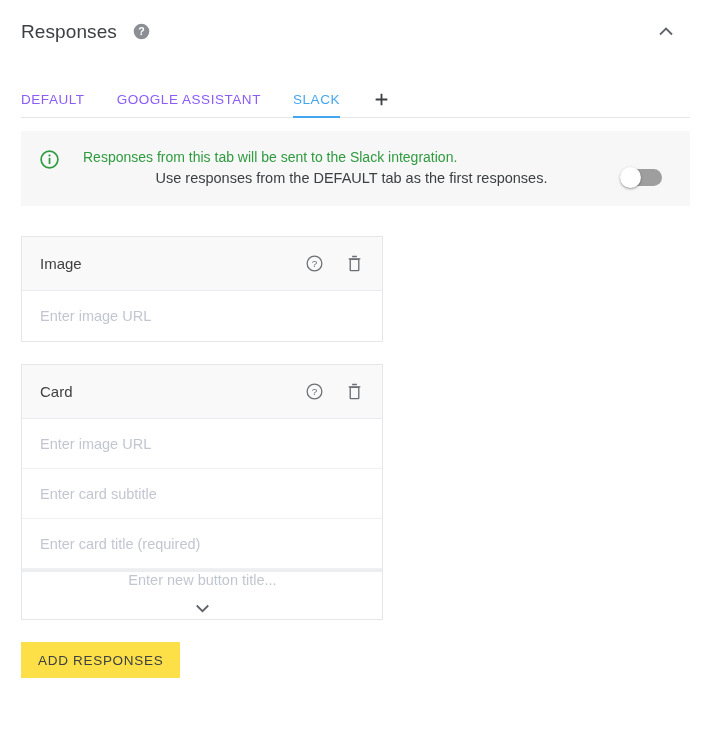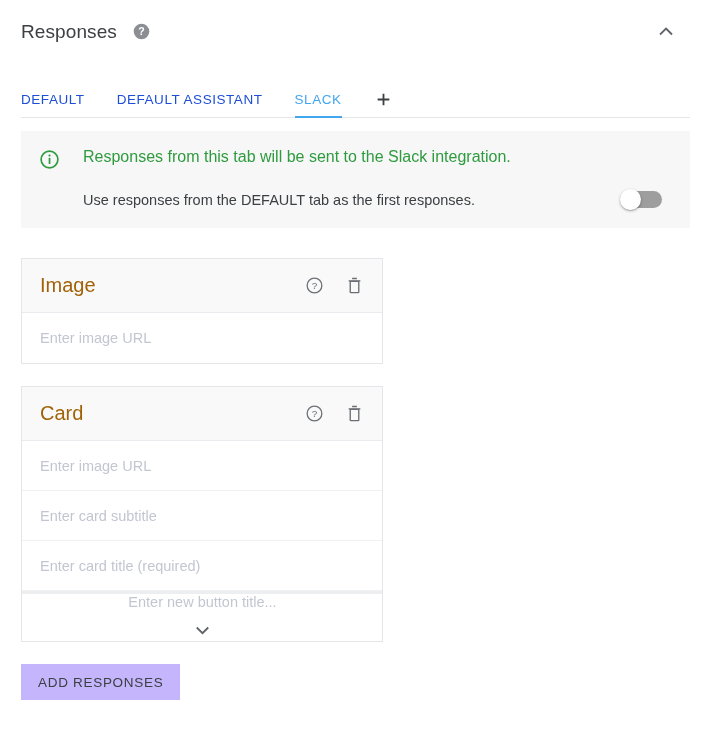--- a/index.html
+++ b/index.html
@@ -68,21 +68,21 @@
     position: absolute;
     left: 13px;
     right: 7px;
     bottom: 0;
     height: 1px;
     background: #e4e6e9;
   }
   .tab {
     font-size: 13.5px;
     letter-spacing: 0.55px;
-    color: #1d4ed8;
+    color: #8b5cf6;
     padding: 0 0 11px 0;
     margin-right: 32px;
     cursor: pointer;
     position: relative;
     white-space: nowrap;
     font-weight: 400;
   }
   .tab.active {
     color: #45a6f0;
     text-align: center;
@@ -116,27 +116,27 @@
   }
   .info-icon-wrap {
     width: 22px;
     flex: 0 0 22px;
     margin-right: 22px;
     padding-top: 2px;
   }
   .info-body { flex: 1 1 auto; }
   .info-line-1 {
     color: #2e9b3f;
-    font-size: 16px;
+    font-size: 14px;
     line-height: 20px;
-    margin-bottom: 22px;
   }
   .info-line-2-row {
     display: flex;
     align-items: center;
+    text-align: center;
   }
   .info-line-2 {
     color: #3c4043;
     font-size: 14.5px;
     line-height: 20px;
     flex: 1 1 auto;
   }
   .toggle {
     width: 44px;
     height: 21px;
@@ -178,22 +178,22 @@
   }
   .resp-card-header {
     height: 54px;
     background: #f9f9f9;
     border-bottom: 1px solid #e8eaed;
     display: flex;
     align-items: center;
     padding: 0 17px 0 18px;
   }
   .resp-card-title {
-    font-size: 20px;
-    color: #a16207;
+    font-size: 15px;
+    color: #404040;
     flex: 1 1 auto;
   }
   .icon-btn {
     width: 22px;
     height: 22px;
     display: flex;
     align-items: center;
     justify-content: center;
     cursor: pointer;
     margin-left: 18px;
@@ -225,21 +225,21 @@
     display: flex;
     align-items: center;
     justify-content: center;
     cursor: pointer;
     flex: 0 0 auto;
   }
 
   
   .add-responses-btn {
     display: inline-block;
-    background: #c4b5fd;
+    background: #fde047;
     color: #3c4043;
     border: none;
     font-family: "Liberation Sans", sans-serif;
     font-size: 13.5px;
     letter-spacing: 0.7px;
     padding: 11px 17px 10px 17px;
     margin: 0 0 0 13px;
     cursor: pointer;
   }
 </style>
@@ -262,21 +262,21 @@
       <svg width="22" height="22" viewBox="0 0 24 24">
         <path d="M6.2 15.1 L12 9.3 L17.8 15.1" fill="none" stroke="#5f6368" stroke-width="2.1" stroke-linecap="square"></path>
       </svg>
     </span>
   </div>
 
   
   <div class="tabs-row">
     <div class="tabs-underline"></div>
     <div class="tab">DEFAULT</div>
-    <div class="tab">DEFAULT ASSISTANT</div>
+    <div class="tab">GOOGLE ASSISTANT</div>
     <div class="tab active">SLACK</div>
     <div class="tab-add">
       <svg width="19" height="19" viewBox="0 0 24 24">
         <path d="M12 4.6 V19.4 M4.6 12 H19.4" stroke="#3c4043" stroke-width="2.3" stroke-linecap="butt"></path>
       </svg>
     </div>
   </div>
 
   
   <div class="info-banner">

